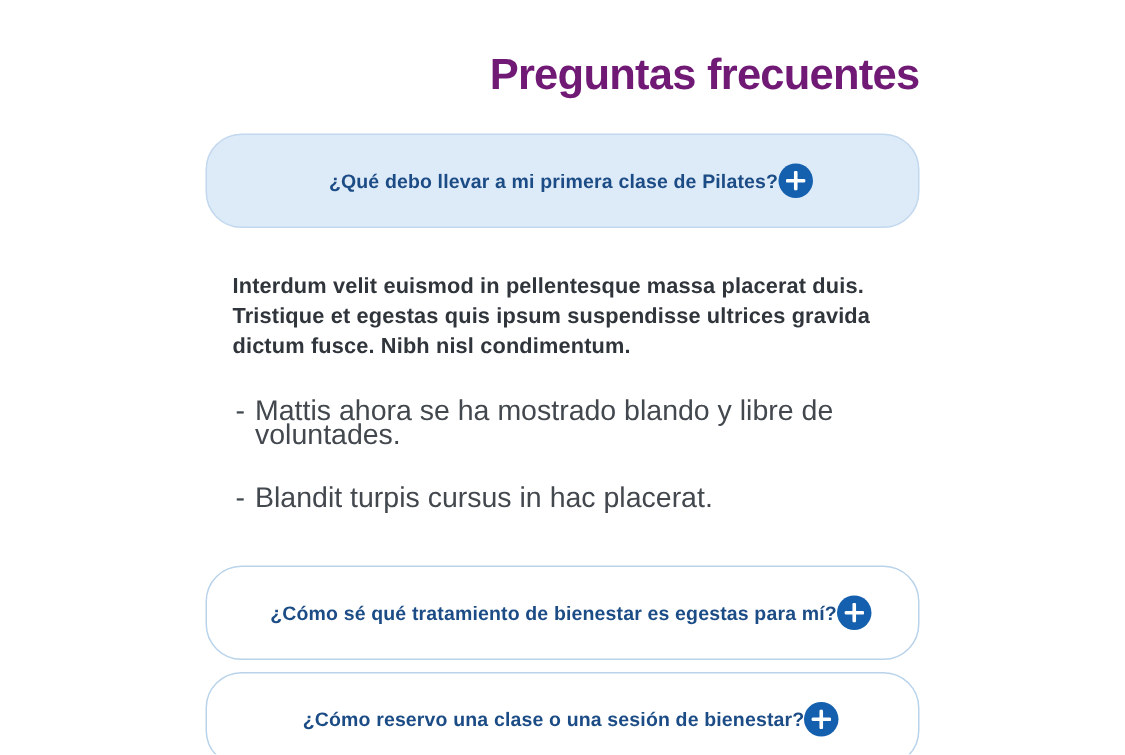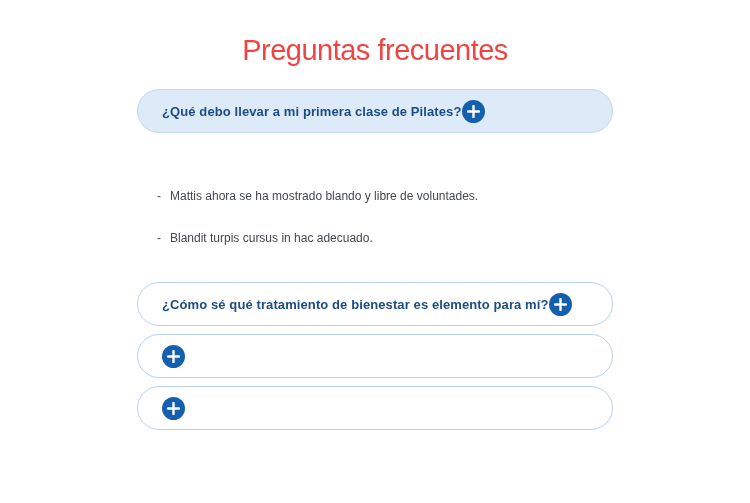--- a/index.html
+++ b/index.html
@@ -15,35 +15,35 @@
     overflow: hidden;
     position: relative;
   }
   .container {
     width: 476px;
     margin: 0 auto;
     padding-top: 34px;
   }
   h1.page-title {
     margin: 0 0 22px 0;
-    text-align: center;
+    text-align: right;
     font-size: 29px;
-    font-weight: normal;
+    font-weight: bold;
     letter-spacing: -0.5px;
-    color: #ef4444;
+    color: #701a75;
   }
   .faq-item {
     box-sizing: border-box;
-    height: 44px;
+    height: 63px;
     border-radius: 24px;
     border: 1px solid #b9d3eb;
     background: #ffffff;
     display: flex;
     align-items: center;
-    justify-content: flex-start;
+    justify-content: center;
     padding: 0 13px 0 24px;
     margin-bottom: 8px;
     cursor: pointer;
   }
   .faq-item.expanded {
     background: #ddeaf7;
     border-color: #c2d8ee;
   }
   .faq-question {
     font-size: 13px;
@@ -73,21 +73,21 @@
     line-height: 20px;
     color: #30353b;
     letter-spacing: 0.1px;
   }
   ul.answer-bullets {
     list-style: none;
     margin: 0;
     padding: 0 0 0 2px;
   }
   ul.answer-bullets li {
-    font-size: 12px;
+    font-size: 19px;
     line-height: 16px;
     color: #43484e;
     padding-left: 13px;
     position: relative;
     margin-top: 26px;
   }
   ul.answer-bullets li::before {
     content: "-";
     position: absolute;
     left: 0;
@@ -105,35 +105,37 @@
         <div class="faq-item expanded">
     <span class="faq-question">¿Qué debo llevar a mi primera clase de Pilates?</span>
     <span class="plus-btn">
       <svg width="13" height="13" viewBox="0 0 13 13" aria-hidden="true">
         <line x1="6.5" y1="1" x2="6.5" y2="12" stroke="#ffffff" stroke-width="2.4" stroke-linecap="round"></line>
         <line x1="1" y1="6.5" x2="12" y2="6.5" stroke="#ffffff" stroke-width="2.4" stroke-linecap="round"></line>
       </svg>
     </span>
   </div>
         <div class="faq-answer">
+    <p class="answer-paragraph">Interdum velit euismod in pellentesque massa placerat duis. Tristique et egestas quis ipsum suspendisse ultrices gravida dictum fusce. Nibh nisl condimentum.</p>
     <ul class="answer-bullets">
             <li>Mattis ahora se ha mostrado blando y libre de voluntades.</li>
-            <li>Blandit turpis cursus in hac adecuado.</li>
+            <li>Blandit turpis cursus in hac placerat.</li>
           </ul>
   </div>
         <div class="faq-item">
-    <span class="faq-question">¿Cómo sé qué tratamiento de bienestar es elemento para mí?</span>
+    <span class="faq-question">¿Cómo sé qué tratamiento de bienestar es egestas para mí?</span>
     <span class="plus-btn">
       <svg width="13" height="13" viewBox="0 0 13 13" aria-hidden="true">
         <line x1="6.5" y1="1" x2="6.5" y2="12" stroke="#ffffff" stroke-width="2.4" stroke-linecap="round"></line>
         <line x1="1" y1="6.5" x2="12" y2="6.5" stroke="#ffffff" stroke-width="2.4" stroke-linecap="round"></line>
       </svg>
     </span>
   </div>
         <div class="faq-item">
+    <span class="faq-question">¿Cómo reservo una clase o una sesión de bienestar?</span>
     <span class="plus-btn">
       <svg width="13" height="13" viewBox="0 0 13 13" aria-hidden="true">
         <line x1="6.5" y1="1" x2="6.5" y2="12" stroke="#ffffff" stroke-width="2.4" stroke-linecap="round"></line>
         <line x1="1" y1="6.5" x2="12" y2="6.5" stroke="#ffffff" stroke-width="2.4" stroke-linecap="round"></line>
       </svg>
     </span>
   </div>
         <div class="faq-item">
     <span class="plus-btn">
       <svg width="13" height="13" viewBox="0 0 13 13" aria-hidden="true">

